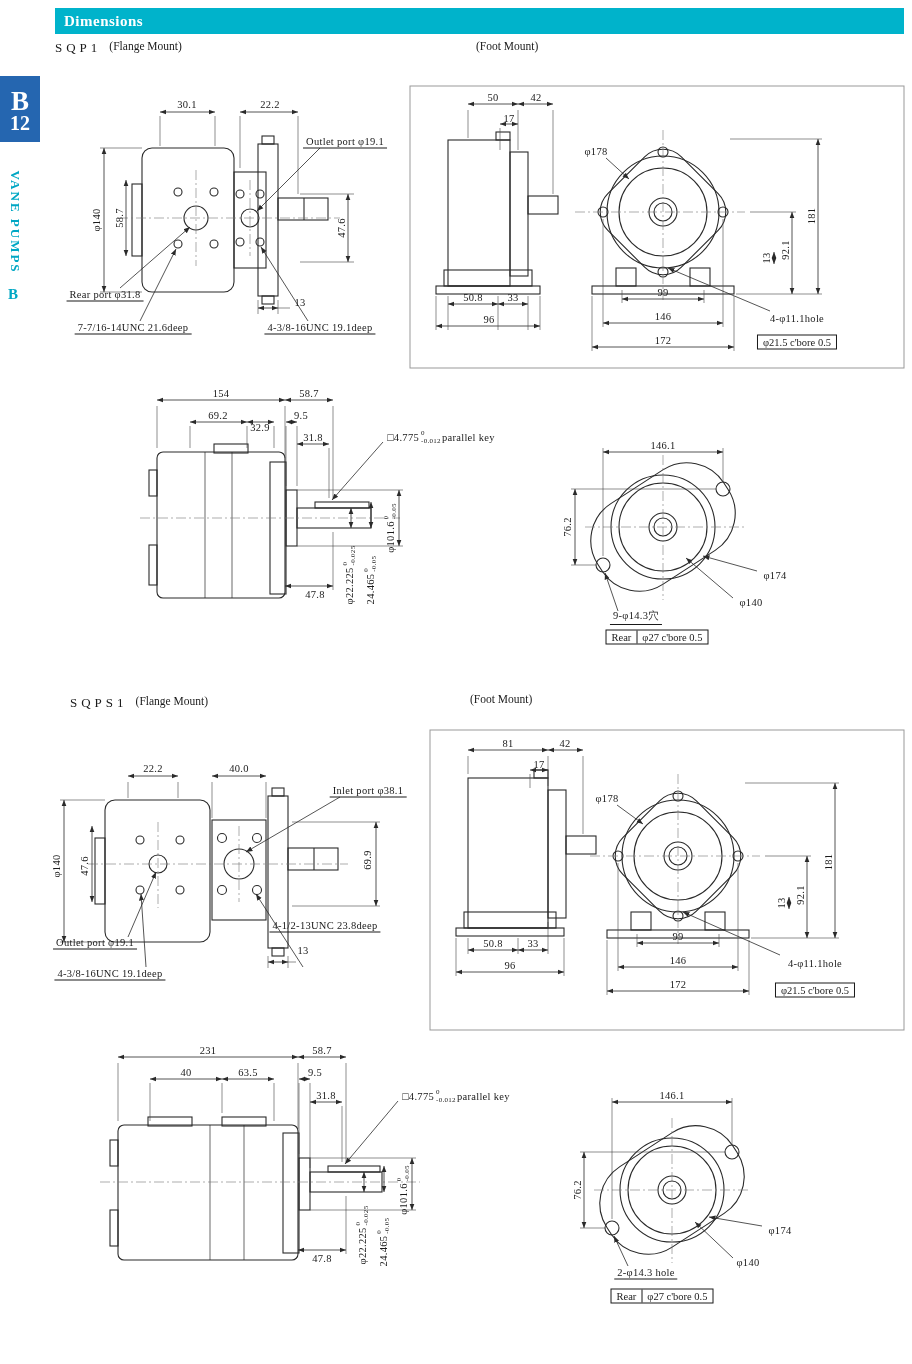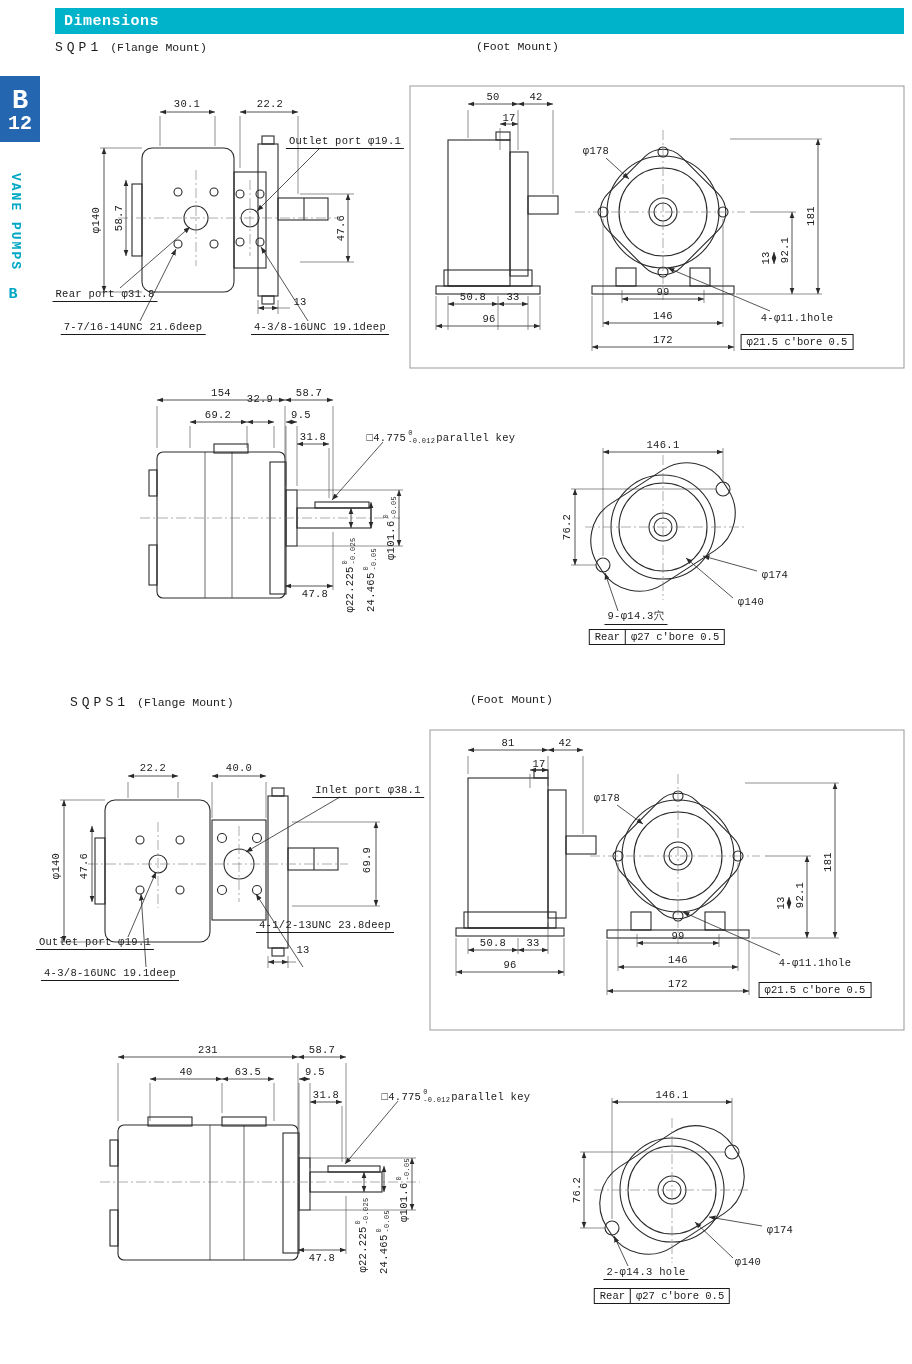--- a/index.html
+++ b/index.html
@@ -1,33 +1,33 @@
 <!DOCTYPE html>
 <html><head>
 <meta charset="utf-8">
 <style>
   html,body{margin:0;padding:0;background:#fff}
   .page{position:relative;width:912px;height:1364px;background:#fff;overflow:hidden;
-        font-family:Liberation Mono, monospace;color:#1a1a1a}
+        font-family:Liberation Serif, serif;color:#1a1a1a}
 
   
   .header{position:absolute;left:55px;top:8px;width:849px;height:26px;background:#00b3cb;
           display:flex;align-items:center}
   .header span{color:#fff;font-weight:bold;font-size:15px;padding-left:9px;letter-spacing:.5px}
   .tab{position:absolute;left:0;top:76px;width:40px;height:66px;background:#2566b0;color:#fff;
        display:flex;flex-direction:column;align-items:center;justify-content:center}
   .tab-b{font-size:27px;font-weight:bold;line-height:28px}
   .tab-n{font-size:20px;font-weight:bold;line-height:17px}
   .vane{position:absolute;left:15px;top:222px;transform:translate(-50%,-50%) rotate(90deg);
         color:#00a7c4;font-weight:bold;font-size:13px;letter-spacing:2px;white-space:nowrap}
   .side-b{position:absolute;left:13px;top:294px;transform:translate(-50%,-50%);
         color:#00a7c4;font-weight:bold;font-size:15px}
 
   
-  .sec{position:absolute;display:flex;align-items:center;white-space:nowrap}
+  .sec{position:absolute;display:flex;align-items:flex-start;white-space:nowrap}
   .sec .model{font-size:13px;letter-spacing:4px;font-weight:normal}
   .sec .mount{font-size:11.5px;margin-left:8px}
 
   
   .lbl{position:absolute;transform:translate(-50%,-50%);font-size:10.5px;white-space:nowrap;
        display:flex;align-items:center;gap:1px;letter-spacing:.3px}
   .lbl.v{transform:translate(-50%,-50%) rotate(-90deg)}
   .lbl.u{border-bottom:1px solid #1a1a1a;padding:0 3px 1px}
   .tol{display:inline-flex;flex-direction:column;margin-left:1px}
   .tol i{font-style:normal;font-size:7px;line-height:7.5px;display:block}
@@ -426,21 +426,21 @@
   <div class="lbl" style="left:663px;top:316px">146</div>
   <div class="lbl" style="left:663px;top:340px">172</div>
   <div class="lbl" style="left:797px;top:318px">4-φ11.1hole</div>
   <div class="boxed" style="left:797px;top:342px">
     <span class="cell">φ21.5 c'bore 0.5</span>
   </div>
 
   <div class="lbl" style="left:221px;top:393px">154</div>
   <div class="lbl" style="left:309px;top:393px">58.7</div>
   <div class="lbl" style="left:218px;top:415px">69.2</div>
-  <div class="lbl" style="left:260px;top:399px">32.9</div>
+  <div class="lbl" style="left:260px;top:427px">32.9</div>
   <div class="lbl" style="left:301px;top:415px">9.5</div>
   <div class="lbl" style="left:313px;top:437px">31.8</div>
   <div class="lbl" style="left:441px;top:437px">
     <span>□4.775</span>
     <span class="tol">
         <i>0</i>
         <i>-0.012</i>
       </span>
     <span>parallel key</span>
   </div>

